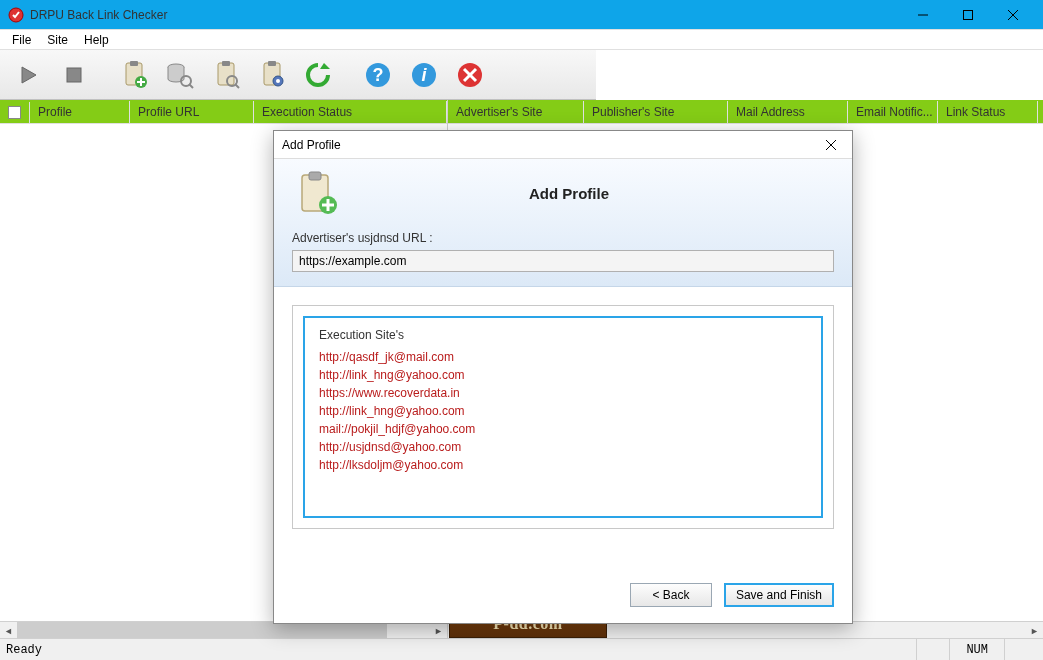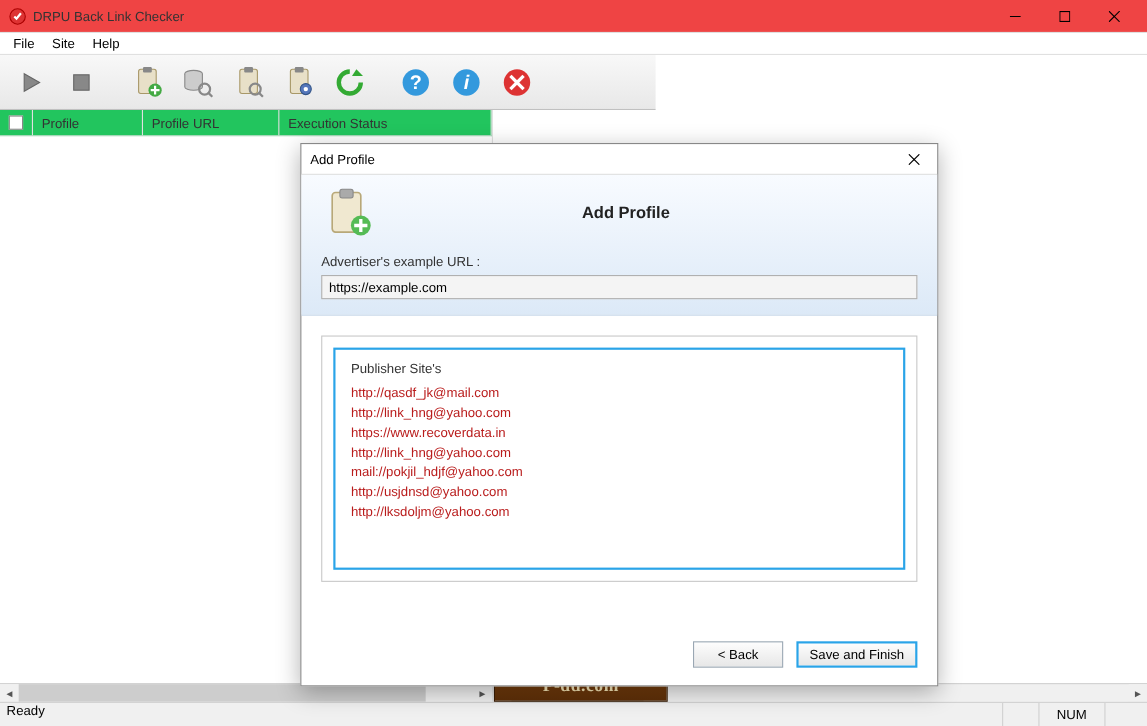--- a/index.html
+++ b/index.html
@@ -1,47 +1,47 @@
 <!DOCTYPE html>
 <html><head>
 <meta charset="utf-8">
 <style>
   * { box-sizing: border-box; margin: 0; padding: 0; }
   body { font-family: "Segoe UI", Tahoma, sans-serif; font-size: 12px; background: #fff; overflow: hidden; width: 1043px; height: 660px; position: relative; }
   
   
-  .titlebar { height: 30px; background: #ef4444; border-bottom: 1px solid #e0e0e0; display: flex; align-items: center; padding: 0 8px; }
+  .titlebar { height: 30px; background: #0ea5e9; border-bottom: 1px solid #e0e0e0; display: flex; align-items: center; padding: 0 8px; }
   .titlebar .app-icon { width: 16px; height: 16px; margin-right: 6px; }
   .titlebar .title { flex: 1; font-size: 12px; color: #333; }
   .win-controls { display: flex; gap: 0; }
   .win-btn { width: 45px; height: 28px; display: flex; align-items: center; justify-content: center; cursor: pointer; }
   
   
   .menubar { height: 20px; display: flex; align-items: center; padding: 0 4px; border-bottom: 1px solid #e0e0e0; }
   .menu-item { padding: 2px 8px; cursor: pointer; }
   
   
   .toolbar { height: 50px; background: linear-gradient(#f8f8f8, #e8e8e8); border-bottom: 1px solid #c0c0c0; display: flex; align-items: center; padding: 0 6px; gap: 2px; width: 596px; }
   .tool-btn { width: 44px; height: 42px; display: flex; align-items: center; justify-content: center; border: 1px solid transparent; border-radius: 3px; cursor: pointer; }
   .tool-sep { width: 12px; }
   
   
   .table-area { position: absolute; top: 100px; left: 0; right: 0; bottom: 22px; display: flex; }
   .table-left { width: 448px; border-right: 1px solid #d0d0d0; display: flex; flex-direction: column; }
   .table-right { flex: 1; display: flex; flex-direction: column; }
-  .thead { height: 24px; background: #22c55e; display: flex; border-bottom: 1px solid #e0e0e0; }
+  .thead { height: 24px; background: #84cc16; display: flex; border-bottom: 1px solid #e0e0e0; align-items: flex-end; }
   .th { border-right: 1px solid #e0e0e0; padding: 4px 8px; font-size: 12px; color: #333; overflow: hidden; white-space: nowrap; display: flex; align-items: center; }
   .th.chk { width: 30px; justify-content: center; }
   .tbody { flex: 1; background: #fff; overflow: auto; }
   .hscroll { height: 17px; background: #f0f0f0; border-top: 1px solid #d0d0d0; position: relative; }
   .hscroll .thumb { position: absolute; height: 100%; background: #cdcdcd; }
   .hscroll .arrow { position: absolute; width: 17px; height: 17px; background: #f0f0f0; display:flex; align-items:center; justify-content:center; font-size:9px; color:#555;}
   
   
-  .statusbar { position: absolute; bottom: 0; left: 0; right: 0; height: 22px; background: #f0f0f0; border-top: 1px solid #d0d0d0; display: flex; align-items: flex-start; padding: 0 6px; font-size: 12px; }
+  .statusbar { position: absolute; bottom: 0; left: 0; right: 0; height: 22px; background: #f0f0f0; border-top: 1px solid #d0d0d0; display: flex; align-items: center; padding: 0 6px; font-size: 12px; font-family: Liberation Mono, monospace; }
   .statusbar .spacer { flex: 1; }
   .statusbar .cell { border-left: 1px solid #d0d0d0; padding: 0 16px; height: 100%; display: flex; align-items: center; }
   
   
   .dialog { position: absolute; top: 130px; left: 273px; width: 580px; height: 494px; background: #fff; border: 1px solid #888; box-shadow: 0 5px 20px rgba(0,0,0,0.3); display: flex; flex-direction: column; }
   .dlg-title { height: 28px; display: flex; align-items: center; padding: 0 8px; font-size: 12px; border-bottom: 1px solid #ddd; }
   .dlg-title .t { flex: 1; }
   .dlg-close { width: 26px; height: 22px; display: flex; align-items:center; justify-content:center; cursor:pointer; }
   .dlg-header { background: linear-gradient(#f8fbff, #dce9f7); padding: 10px 18px 14px; border-bottom: 1px solid #c5d6e8; }
   .dlg-header-top { display: flex; align-items: center; gap: 14px; }
@@ -182,20 +182,27 @@
       <div class="th" style="width:193px">Execution Status</div>
     </div>
     <div class="tbody"></div>
     <div class="hscroll">
       <div class="arrow" style="left:0">◄</div>
       <div class="thumb" style="left:17px; width:370px"></div>
       <div class="arrow" style="right:0">►</div>
     </div>
   </div>
   <div class="table-right">
+    <div class="thead">
+      <div class="th" style="width:136px">Advertiser's Site</div>
+      <div class="th" style="width:144px">Publisher's Site</div>
+      <div class="th" style="width:120px">Mail Address</div>
+      <div class="th" style="width:90px">Email Notific...</div>
+      <div class="th" style="width:100px">Link Status</div>
+    </div>
     <div class="tbody"></div>
     <div class="hscroll">
       <div class="arrow" style="left:0">◄</div>
       <div class="thumb" style="left:17px; width:120px"></div>
       <div class="arrow" style="right:0">►</div>
     </div>
   </div>
 </div>
 
 <div class="statusbar">
@@ -222,27 +229,27 @@
     <div class="dlg-header-top">
       <svg width="48" height="48">
           <rect x="10" y="6" width="26" height="36" rx="3" fill="#f0e8d0" stroke="#b8a878" stroke-width="1.5"></rect>
           <rect x="17" y="3" width="12" height="8" rx="2" fill="#aaa" stroke="#888"></rect>
           <circle cx="36" cy="36" r="9" fill="#5b5"></circle>
           <line x1="36" y1="30" x2="36" y2="42" stroke="#fff" stroke-width="3"></line>
           <line x1="30" y1="36" x2="42" y2="36" stroke="#fff" stroke-width="3"></line>
         </svg>
       <div class="dlg-header-title">Add Profile</div>
     </div>
-    <div class="dlg-label">Advertiser's example URL :</div>
+    <div class="dlg-label">Advertiser's usjdnsd URL :</div>
     <input class="dlg-input" readonly="" value="https://example.com" style="">
   </div>
   <div class="dlg-body">
     <div class="pub-box">
       <div class="pub-inner">
-        <div class="hdr">Publisher Site's</div>
+        <div class="hdr">Execution Site's</div>
         <div id="pub-urls">
             <div class="url">http://qasdf_jk@mail.com</div>
             <div class="url">http://link_hng@yahoo.com</div>
             <div class="url">https://www.recoverdata.in</div>
             <div class="url">http://link_hng@yahoo.com</div>
             <div class="url">mail://pokjil_hdjf@yahoo.com</div>
             <div class="url">http://usjdnsd@yahoo.com</div>
             <div class="url">http://lksdoljm@yahoo.com</div>
           </div>
       </div>

